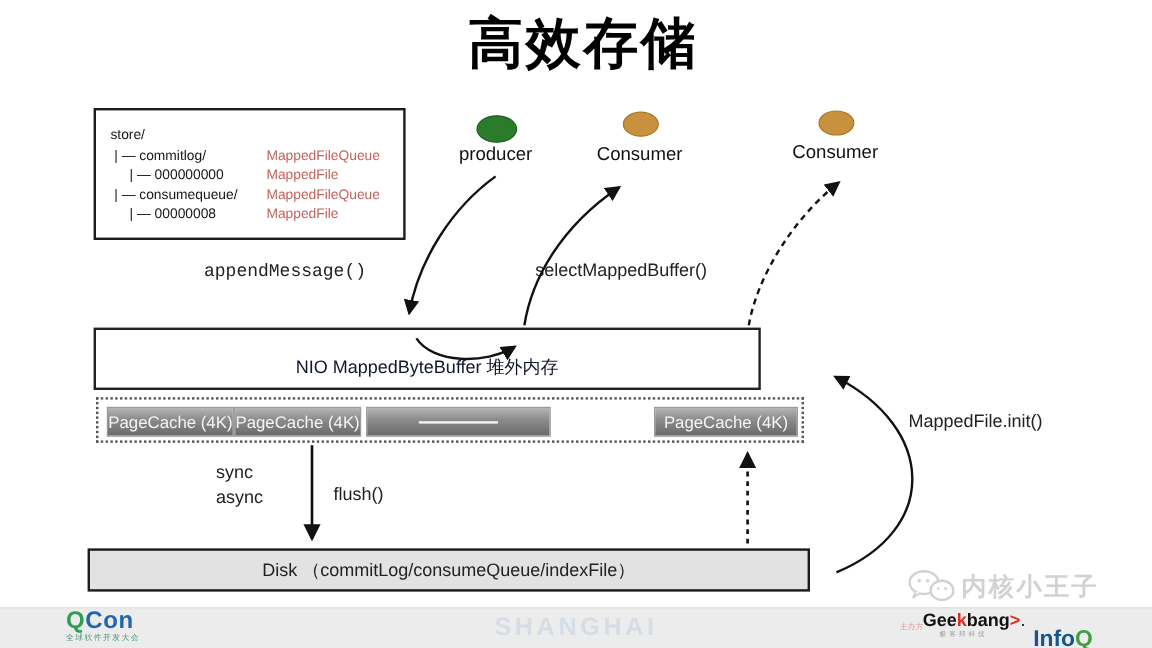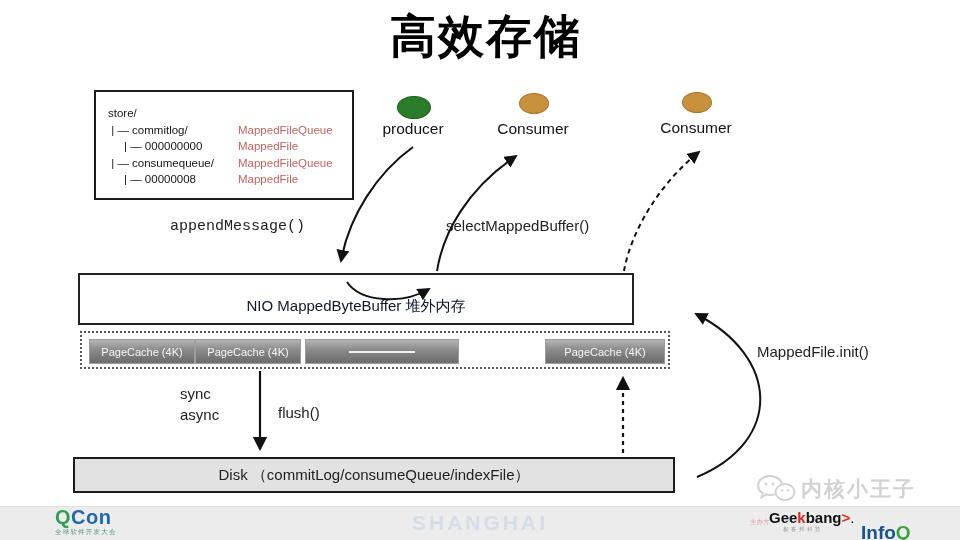--- a/index.html
+++ b/index.html
@@ -2,38 +2,38 @@
 <html><head>
 <meta charset="utf-8">
 <style>
   html,body{margin:0;padding:0;background:#888;}
   .slide{position:relative;width:960px;height:540px;background:#ffffff;overflow:hidden;
          font-family:"Liberation Sans","DejaVu Sans",sans-serif;color:#1a1a1a;}
   .abs{position:absolute;}
   .title{left:0;right:0;top:6px;text-align:center;font-size:46px;font-weight:600;letter-spacing:2px;color:#000;margin-left:12px;}
   
   .tree-box{left:78px;top:90px;width:260px;height:110px;border:2px solid #1c1c1c;box-sizing:border-box;
-            padding:13px 0 0 12px;font-size:11.5px;line-height:16.5px;background:#fff;margin-left:16px;}
+            padding:13px 0 0 12px;font-size:11.5px;line-height:16.5px;background:#fff;}
   .tree-row{display:flex;white-space:pre;}
   .t-left{width:130px;color:#151515;}
   .t-right{color:#c4635e;}
   
   .oval{position:absolute;border-radius:50%;}
   .oval-producer{left:397px;top:96px;width:32px;height:21px;background:#2a7c2a;border:1px solid #1d5e1d;}
   .oval-consumer1{left:519px;top:93px;width:28px;height:19px;background:#c8913d;border:1px solid #a9772b;}
   .oval-consumer2{left:682px;top:92px;width:28px;height:19px;background:#c8913d;border:1px solid #a9772b;}
   .node-label{position:absolute;width:110px;text-align:center;font-size:15.5px;color:#111;}
   .lbl{position:absolute;font-size:15px;color:#222;}
   
   .nio-box{left:78px;top:273px;width:556px;height:52px;border:2px solid #222;box-sizing:border-box;background:#fff;
            display:flex;align-items:flex-end;justify-content:center;padding-bottom:7px;font-size:15px;color:#0f172a;}
   
   .pc-wrap{left:80px;top:331px;width:590px;height:38px;border:2px dotted #555;box-sizing:border-box;background:#fff;}
   .pc{position:absolute;background:linear-gradient(180deg,#b5b5b5 0%,#8d8d8d 40%,#6a6a6a 100%);
-      border:1px solid #9c9c9c;color:#f5f5f5;font-size:11px;display:flex;align-items:center;justify-content:center;}
+      border:1px solid #9c9c9c;color:#f5f5f5;font-size:14px;display:flex;align-items:center;justify-content:center;}
   .pc1{left:7px;top:6px;width:104px;height:23px;}
   .pc2{left:113px;top:6px;width:104px;height:23px;}
   .pc3{left:223px;top:6px;width:152px;height:23px;}
   .pc4{left:463px;top:6px;width:118px;height:23px;}
   .dash-line{width:66px;height:2px;background:#f2f2f2;}
   
   .disk-box{left:73px;top:457px;width:602px;height:36px;background:#e2e2e2;border:2px solid #1c1c1c;box-sizing:border-box;
             display:flex;align-items:center;justify-content:center;font-size:15px;color:#222;}
   
   .watermark{left:756px;top:474px;display:flex;align-items:center;gap:5px;}

